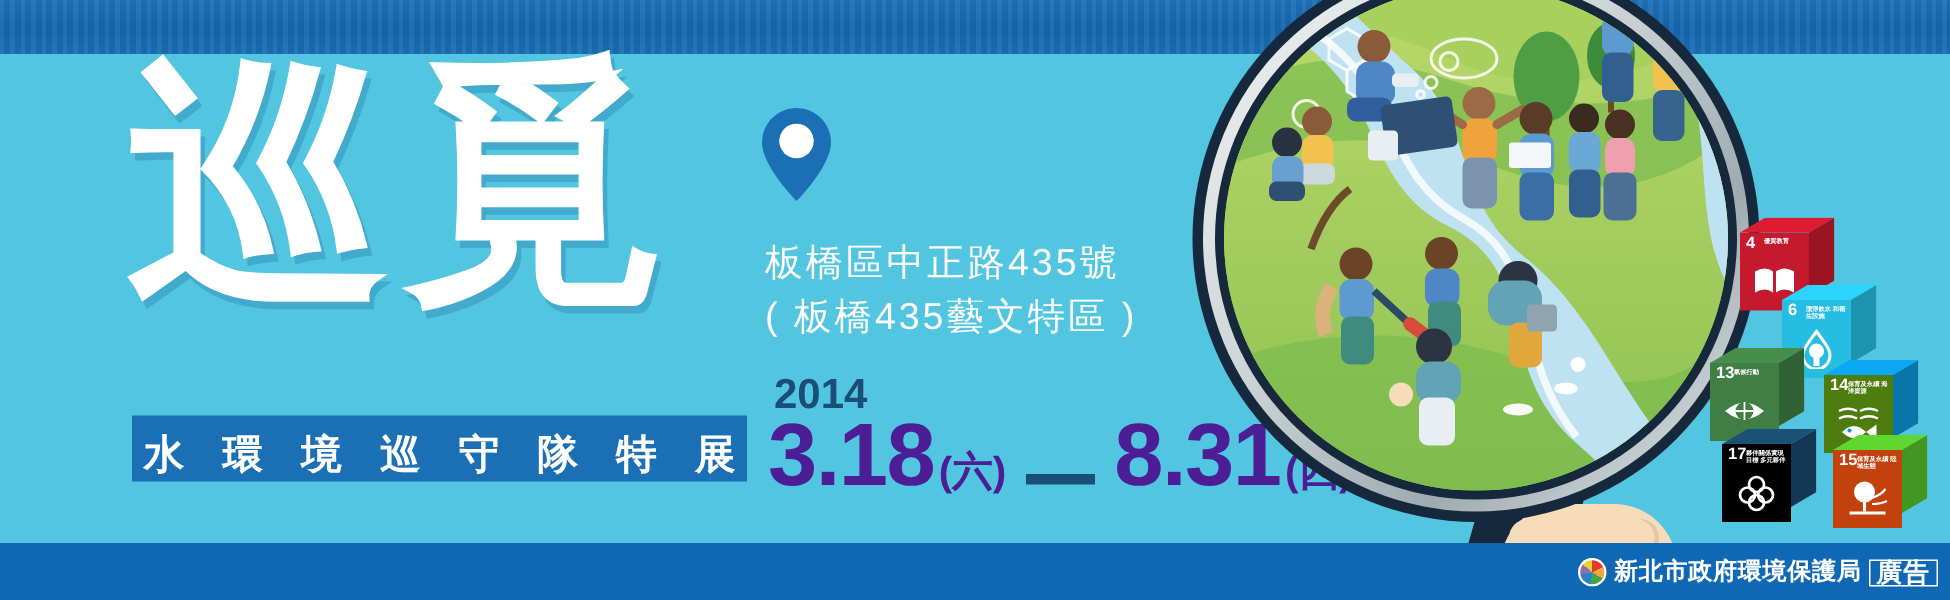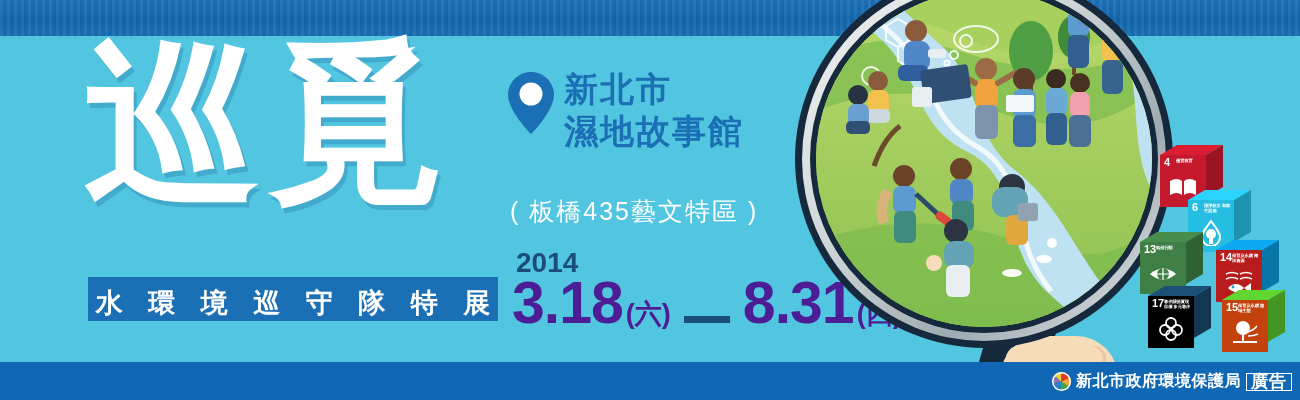--- a/index.html
+++ b/index.html
@@ -109,25 +109,22 @@
 
   <div class="subtitle-bar">
     <span>水 環 境 巡 守 隊 特 展</span>
   </div>
 
   <svg class="pin" viewBox="0 0 46 62">
     <path d="M23 0C10.3 0 0 10.3 0 23c0 16 23 39 23 39s23-23 23-39C46 10.3 35.7 0 23 0z" fill="#1b6fb5"></path>
     <circle cx="23" cy="22" r="11.5" fill="#ffffff"></circle>
   </svg>
 
-  <div class="venue">
-    <div>新北市</div>
-    <div>濕地故事館</div>
-  </div>
-
+
+  <div class="addr addr1">板橋區中正路435號</div>
   <div class="addr addr2">( 板橋435藝文特區 )</div>
 
   <div class="year">2014</div>
   <div class="daterow">
     <span class="dnum">3.18</span>
     <span class="dwk">(六)</span>
     <span class="ddash"></span>
     <span class="dnum">8.31</span>
     <span class="dwk">(四)</span>
   </div>
@@ -298,21 +295,21 @@
           <path d="M9 14 h12 M15 8 v12" stroke="#fff" stroke-width="1.2"></path>
         </svg>
       </div>
     </div>
   </div>
 
   <div class="sdg" style="left:1216px;top:250px;">
     <div class="cube">
       <div class="face-t" style="background:#0a97d9"></div>
       <div class="face-s" style="background:#0a97d9"></div>
-      <div class="face-f" style="background:#b91c1c">
+      <div class="face-f" style="background:#4d7c0f">
         <span class="sdg-num">14</span>
         <span class="sdg-txt">保育及永續
 海洋資源</span>
         <svg class="sdg-ico" viewBox="0 0 30 28">
           <path d="M2 6 q6 -3 12 0 M16 6 q6 -3 12 0 M2 11 q6 -3 12 0 M16 11 q6 -3 12 0" stroke="#fff" stroke-width="1.6" fill="none"></path>
           <path d="M4 20 q8 -8 16 0 q-8 8 -16 0z" fill="#fff"></path>
           <path d="M20 20 l7 -5 v10z" fill="#fff"></path>
           <circle cx="9" cy="19" r="1.4" fill="#0a97d9"></circle>
         </svg>
       </div>

